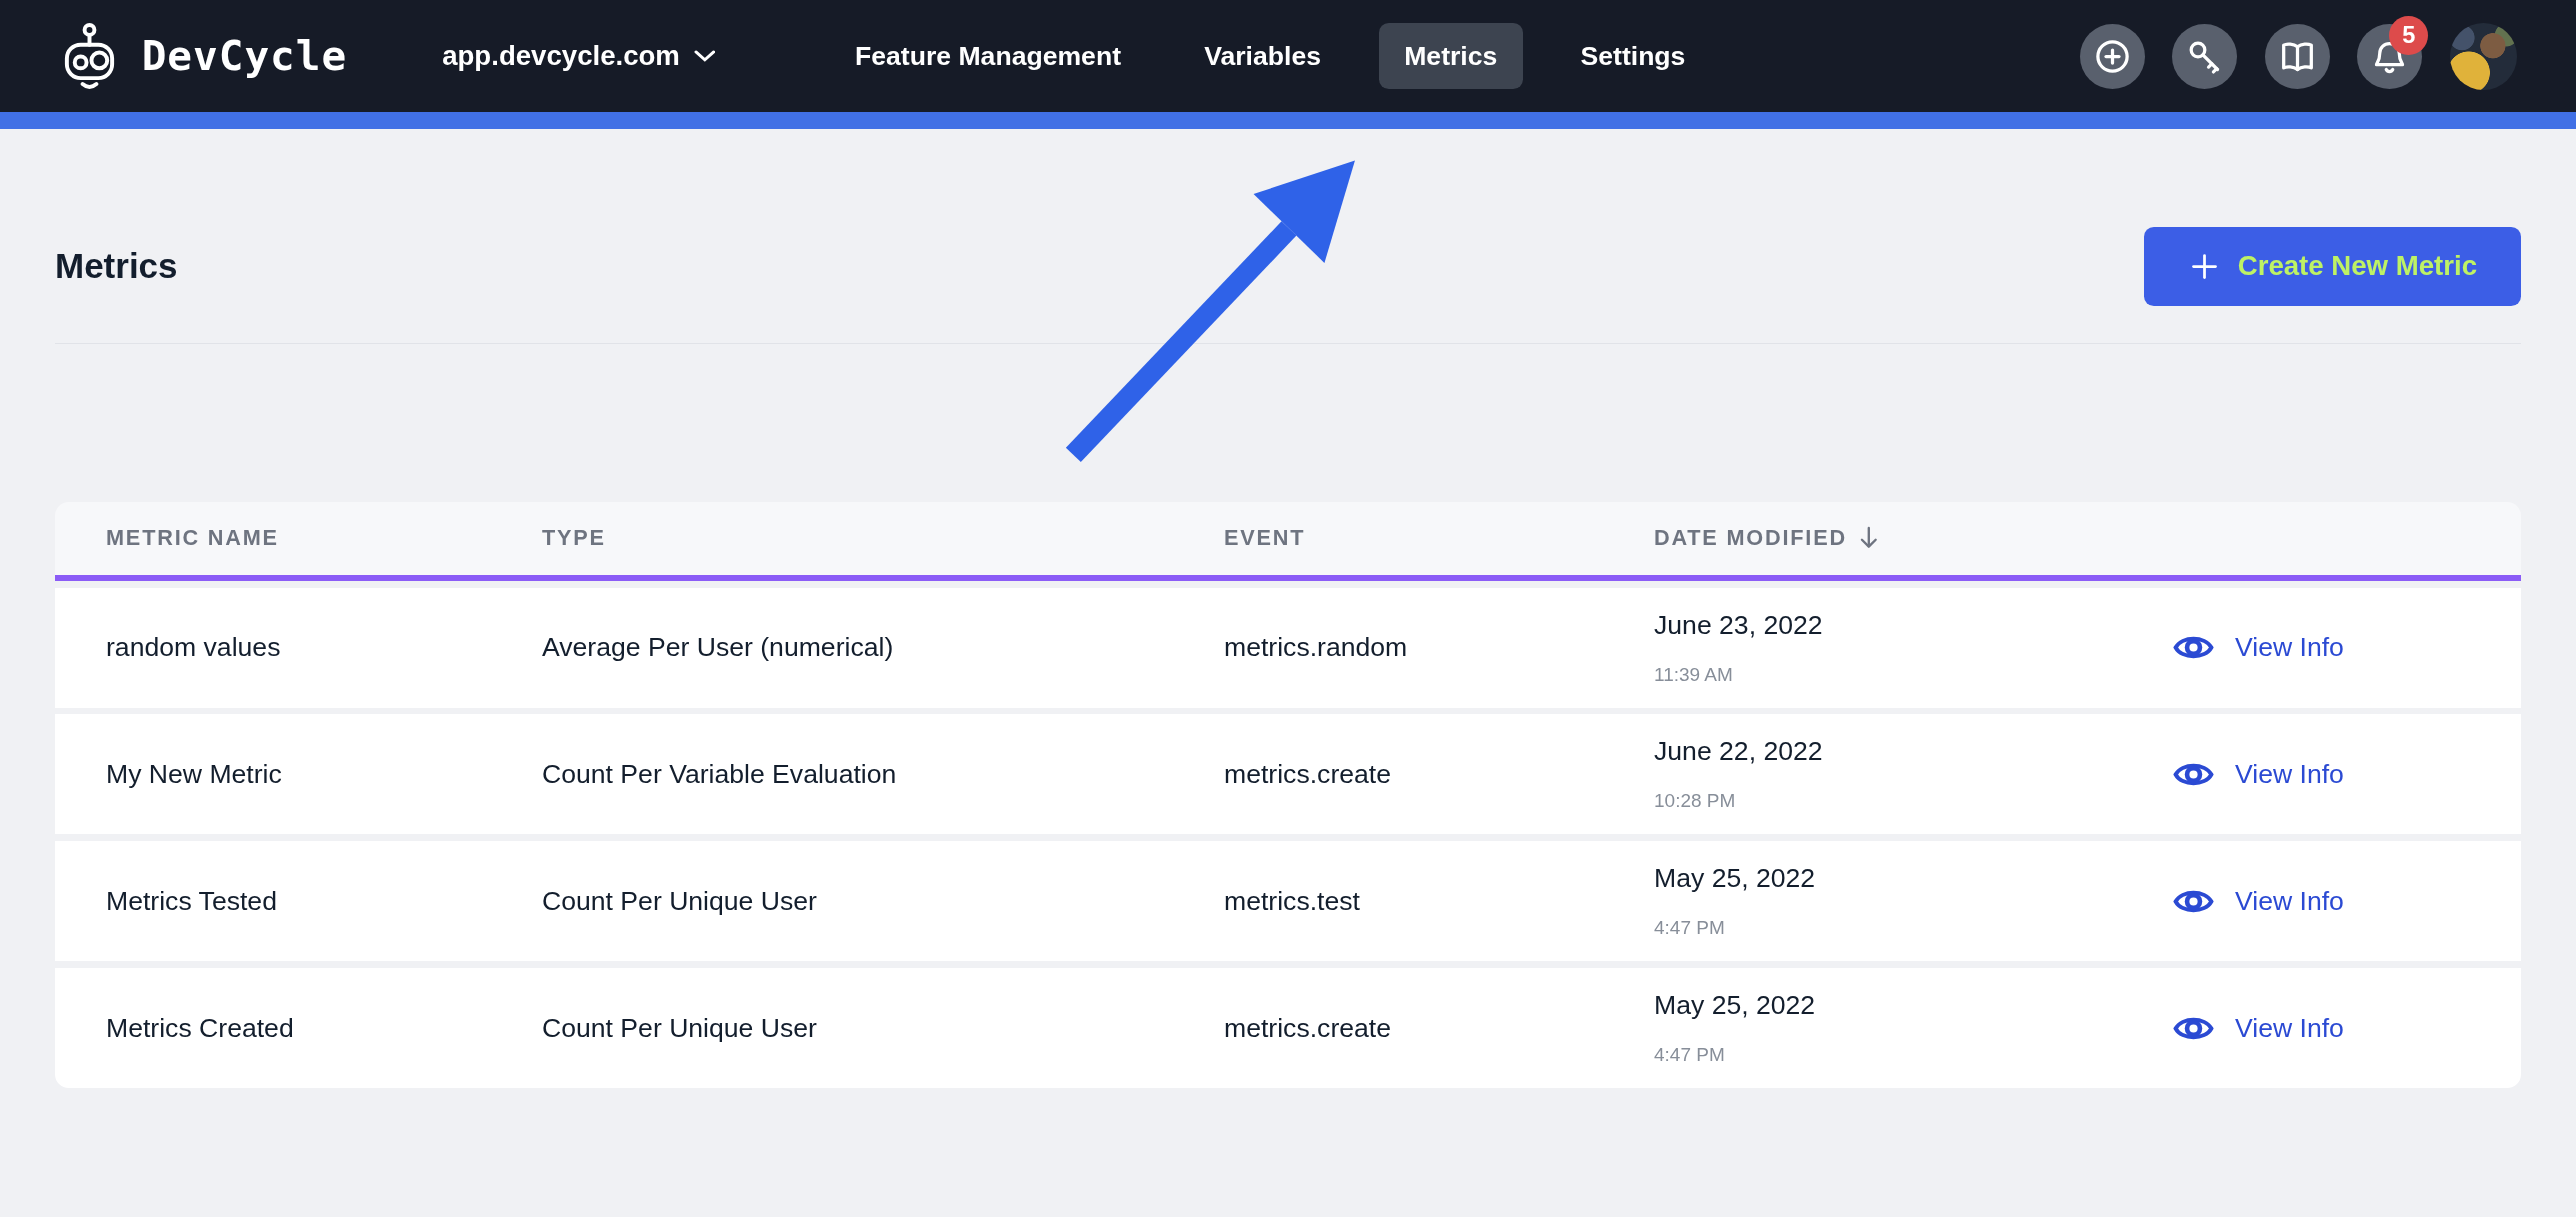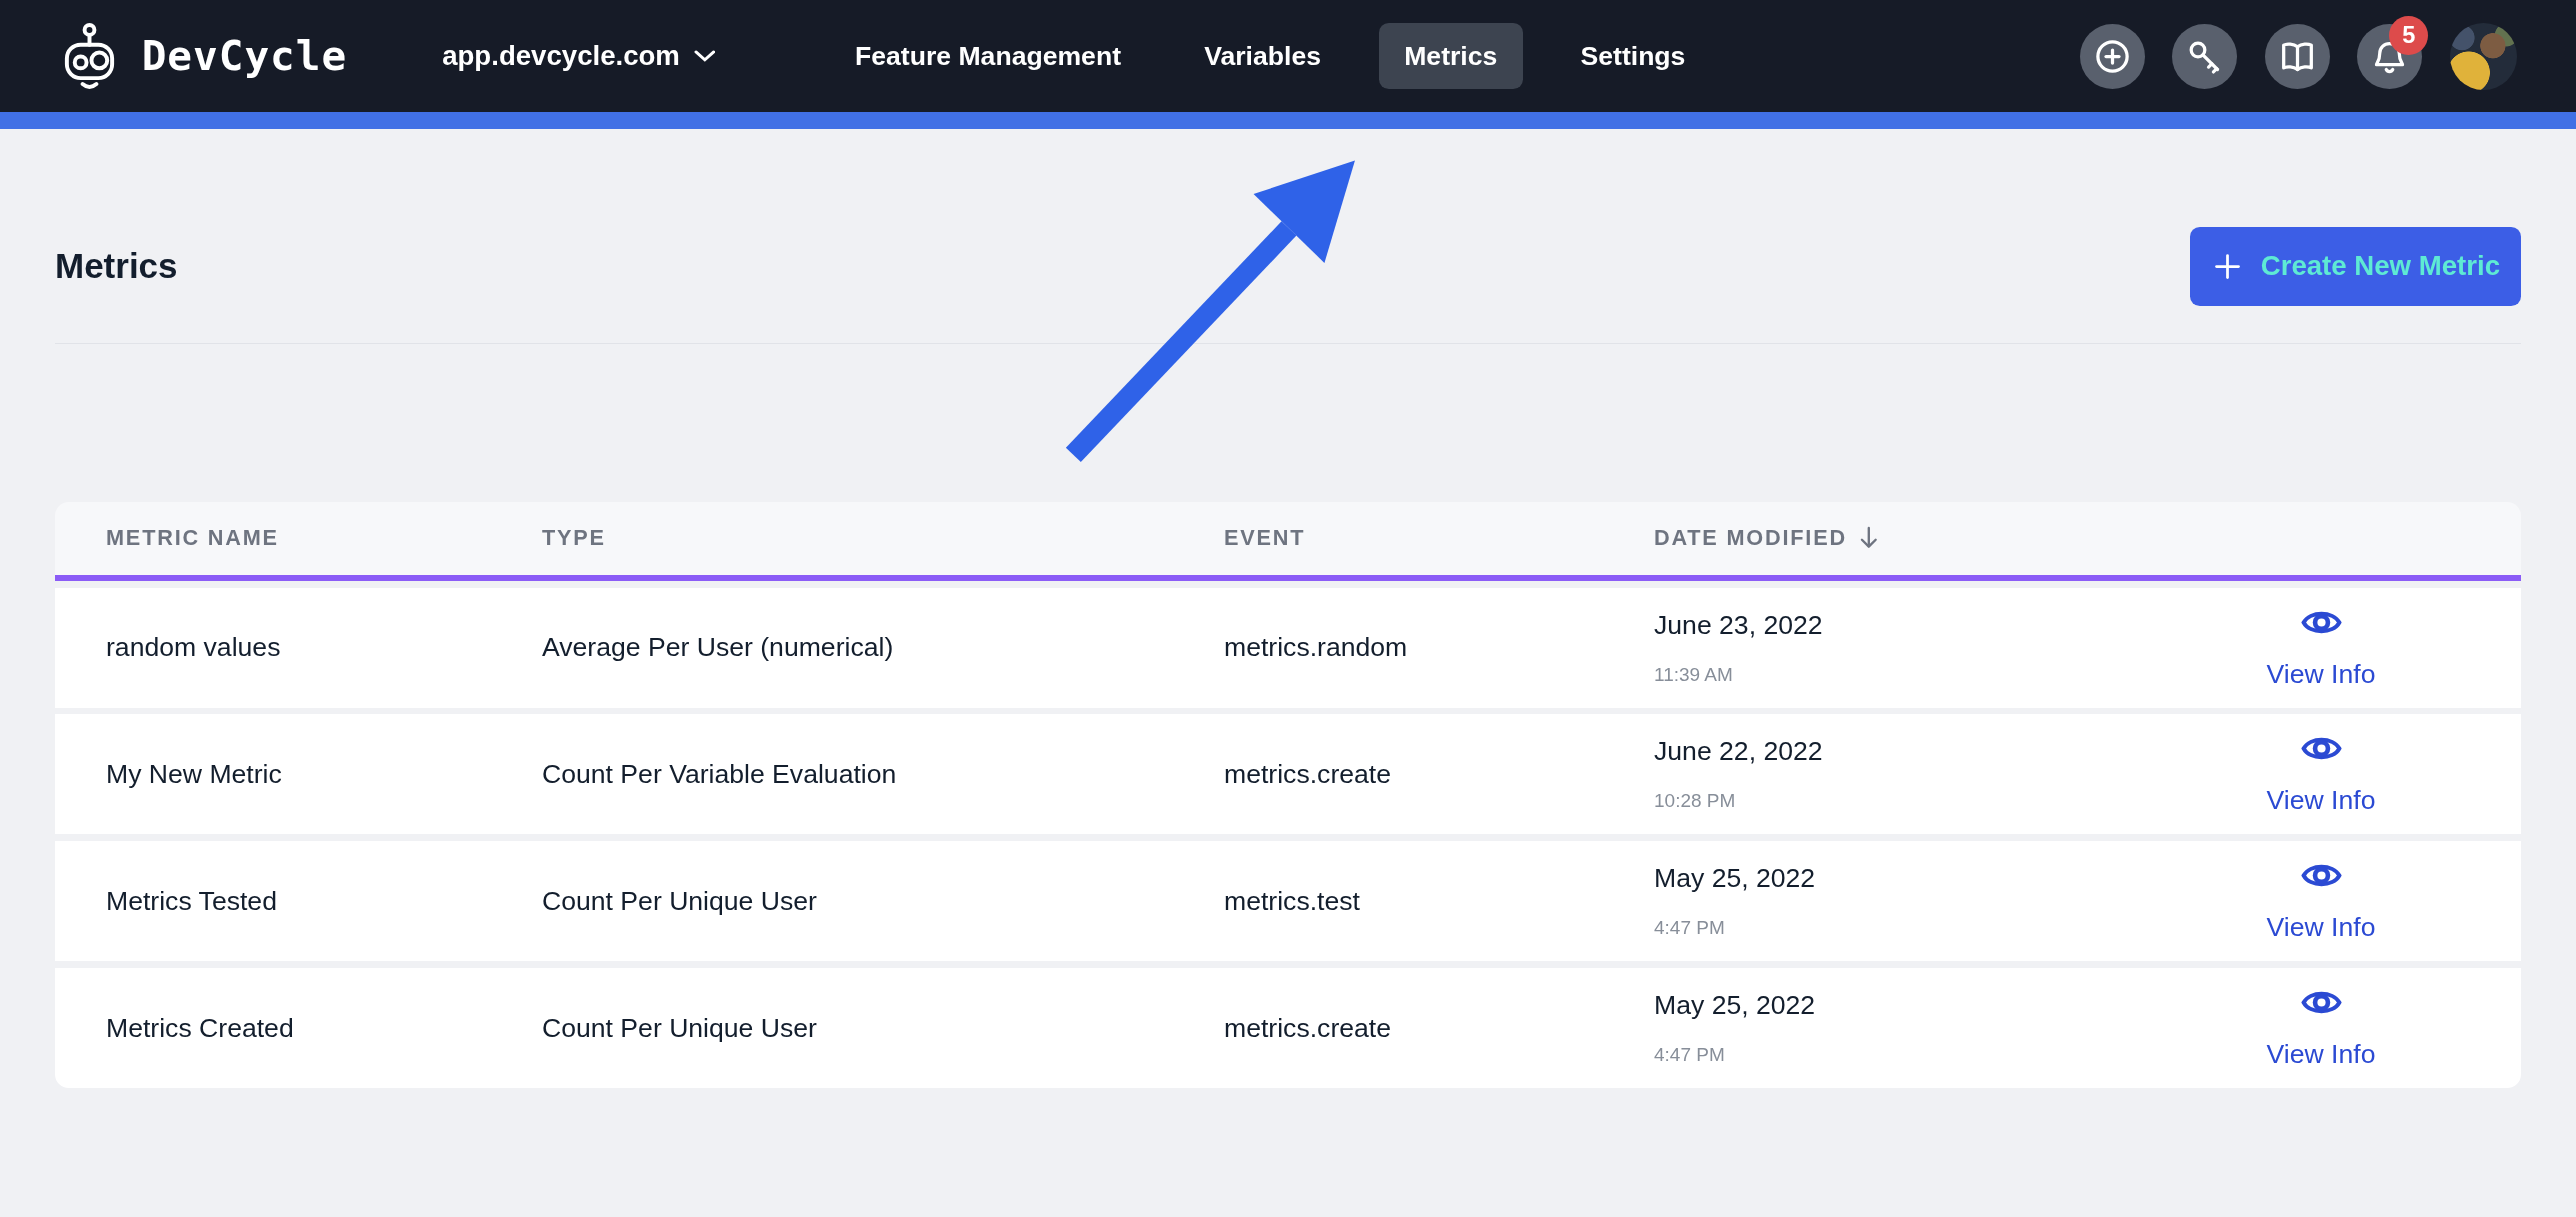--- a/index.html
+++ b/index.html
@@ -41,35 +41,35 @@
       radial-gradient(circle at 18% 22%, #44526a 0 16%, rgba(0,0,0,0) 17%),
       #232c3a;}
 
   
   .accent-bar{height:16.7px;background:var(--accent-bar);}
 
   
   .content{position:relative;height:1088px;background:var(--page-bg);padding:0 55px;}
   .page-header{display:flex;align-items:center;justify-content:space-between;padding-top:98px;}
   .page-title{font-size:35px;font-weight:bold;color:var(--text-dark);}
-  .create-btn{display:flex;align-items:center;gap:17px;height:79px;padding:0 21px;background:var(--btn-blue);border:none;border-radius:9.8px;color:#5eead4;font-size:27.6px;font-weight:600;font-family:"Liberation Sans",sans-serif;cursor:pointer;}
+  .create-btn{display:flex;align-items:center;gap:17px;height:79px;padding:0 44px;background:var(--btn-blue);border:none;border-radius:9.8px;color:#bef264;font-size:27.6px;font-weight:600;font-family:"Liberation Sans",sans-serif;cursor:pointer;}
   .hr{height:1px;background:var(--divider);margin-top:37px;}
 
   
   .table-card{margin-top:158px;display:flex;flex-direction:column;gap:6.9px;}
   .t-grid{display:grid;grid-template-columns:436px 682px 430px 518px 1fr;align-items:center;padding:0 51px;}
   .t-header{height:79px;background:var(--card-header-bg);border-radius:13.8px 13.8px 0 0;border-bottom:6px solid #8b5cf6;}
   .th{font-size:21.7px;letter-spacing:1.8px;color:var(--text-gray);font-weight:600;display:flex;align-items:center;gap:9.8px;}
   .t-row{height:120px;background:var(--row-bg);}
   .t-row:last-child{border-radius:0 0 13.8px 13.8px;}
   .cell{font-size:26.6px;color:var(--text-dark);}
   .date-cell{display:flex;flex-direction:column;gap:23px;}
   .date-line{font-size:26.6px;color:var(--text-dark);}
   .time-line{font-size:19px;color:var(--time-gray);}
-  .action-cell{display:flex;align-items:center;gap:20px;cursor:pointer;flex-direction:column;}
+  .action-cell{display:flex;align-items:center;gap:20px;cursor:pointer;}
   .view-info-label{font-size:26.6px;color:var(--link-blue);}
 
   
   .arrow-overlay{position:absolute;left:0;top:0;width:2576px;height:1088px;pointer-events:none;}
 </style>
 </head>
 <body>
 
 <header class="topnav">
   <div class="brand">

